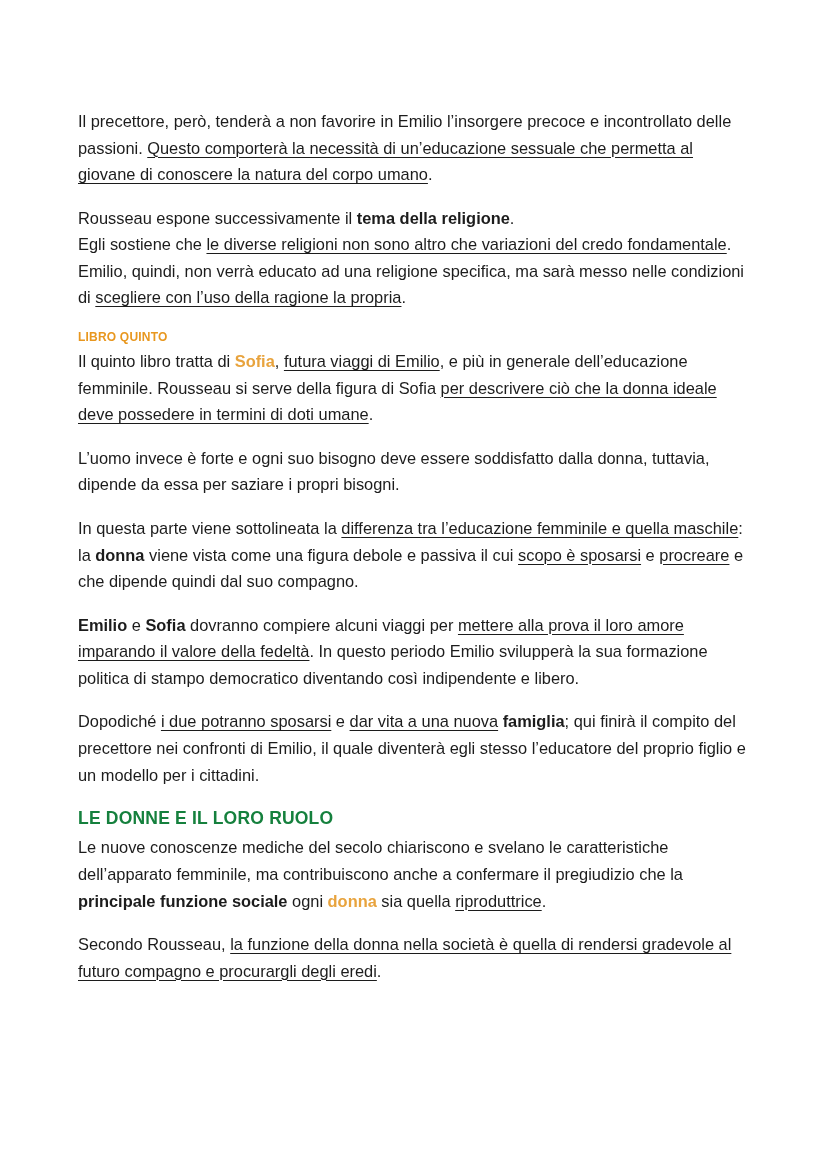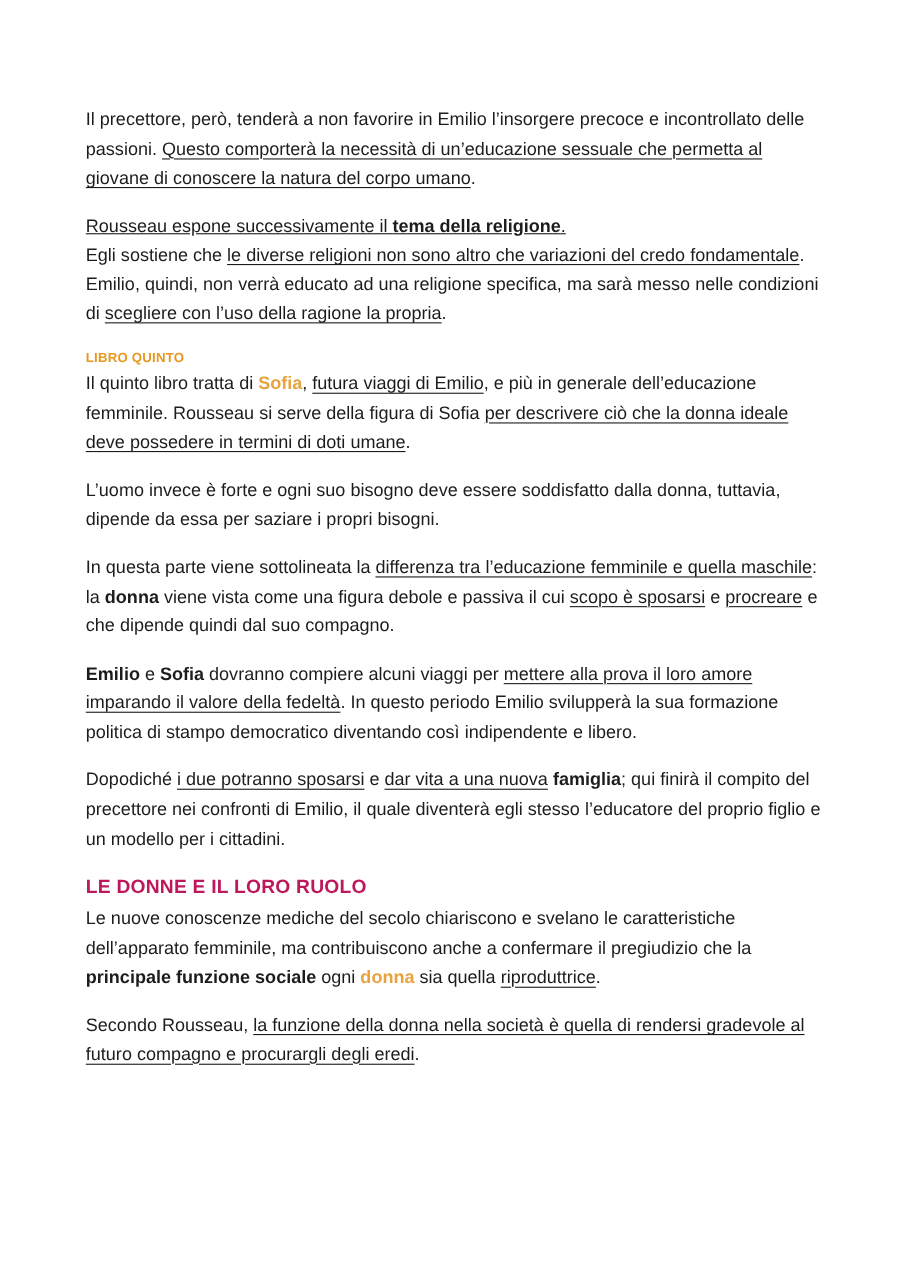--- a/index.html
+++ b/index.html
@@ -12,32 +12,31 @@
     width: 828px;
     height: 1171px;
     background: #ffffff;
     font-family: "Liberation Sans", sans-serif;
     color: #1a1a1a;
     box-sizing: border-box;
   }
   .content {
     position: absolute;
     left: 78px;
-    top: 96px;
+    top: 108px;
     width: 672px;
   }
   p {
     margin: 0 0 17px 0;
     font-size: 16.4px;
     line-height: 1.62;
     color: #1c1c1c;
   }
   p.tight {
     margin-bottom: 0;
-    text-decoration: underline;
   }
   .u {
     text-decoration: underline;
     text-underline-offset: 2.5px;
     text-decoration-thickness: 1px;
   }
   .b {
     font-weight: bold;
   }
   .orange {
@@ -48,21 +47,21 @@
     font-size: 12px;
     font-weight: bold;
     color: #e8971f;
     letter-spacing: 0.2px;
     margin: 8px 0 2px 0;
     line-height: 1.5;
   }
   h2.section.big {
     font-size: 17.5px;
     margin: 14px 0 3px 0;
-    color: #be185d;
+    color: #15803d;
   }
 </style>
 </head>
 <body>
 
 <div class="page">
   <div class="content">
 
     <p><span>Il precettore, però, tenderà a non favorire in Emilio l’insorgere precoce e incontrollato delle passioni. </span><span class="u">Questo comporterà la necessità di un’educazione sessuale che permetta al giovane di conoscere la natura del corpo umano</span><span>.</span></p>
 

